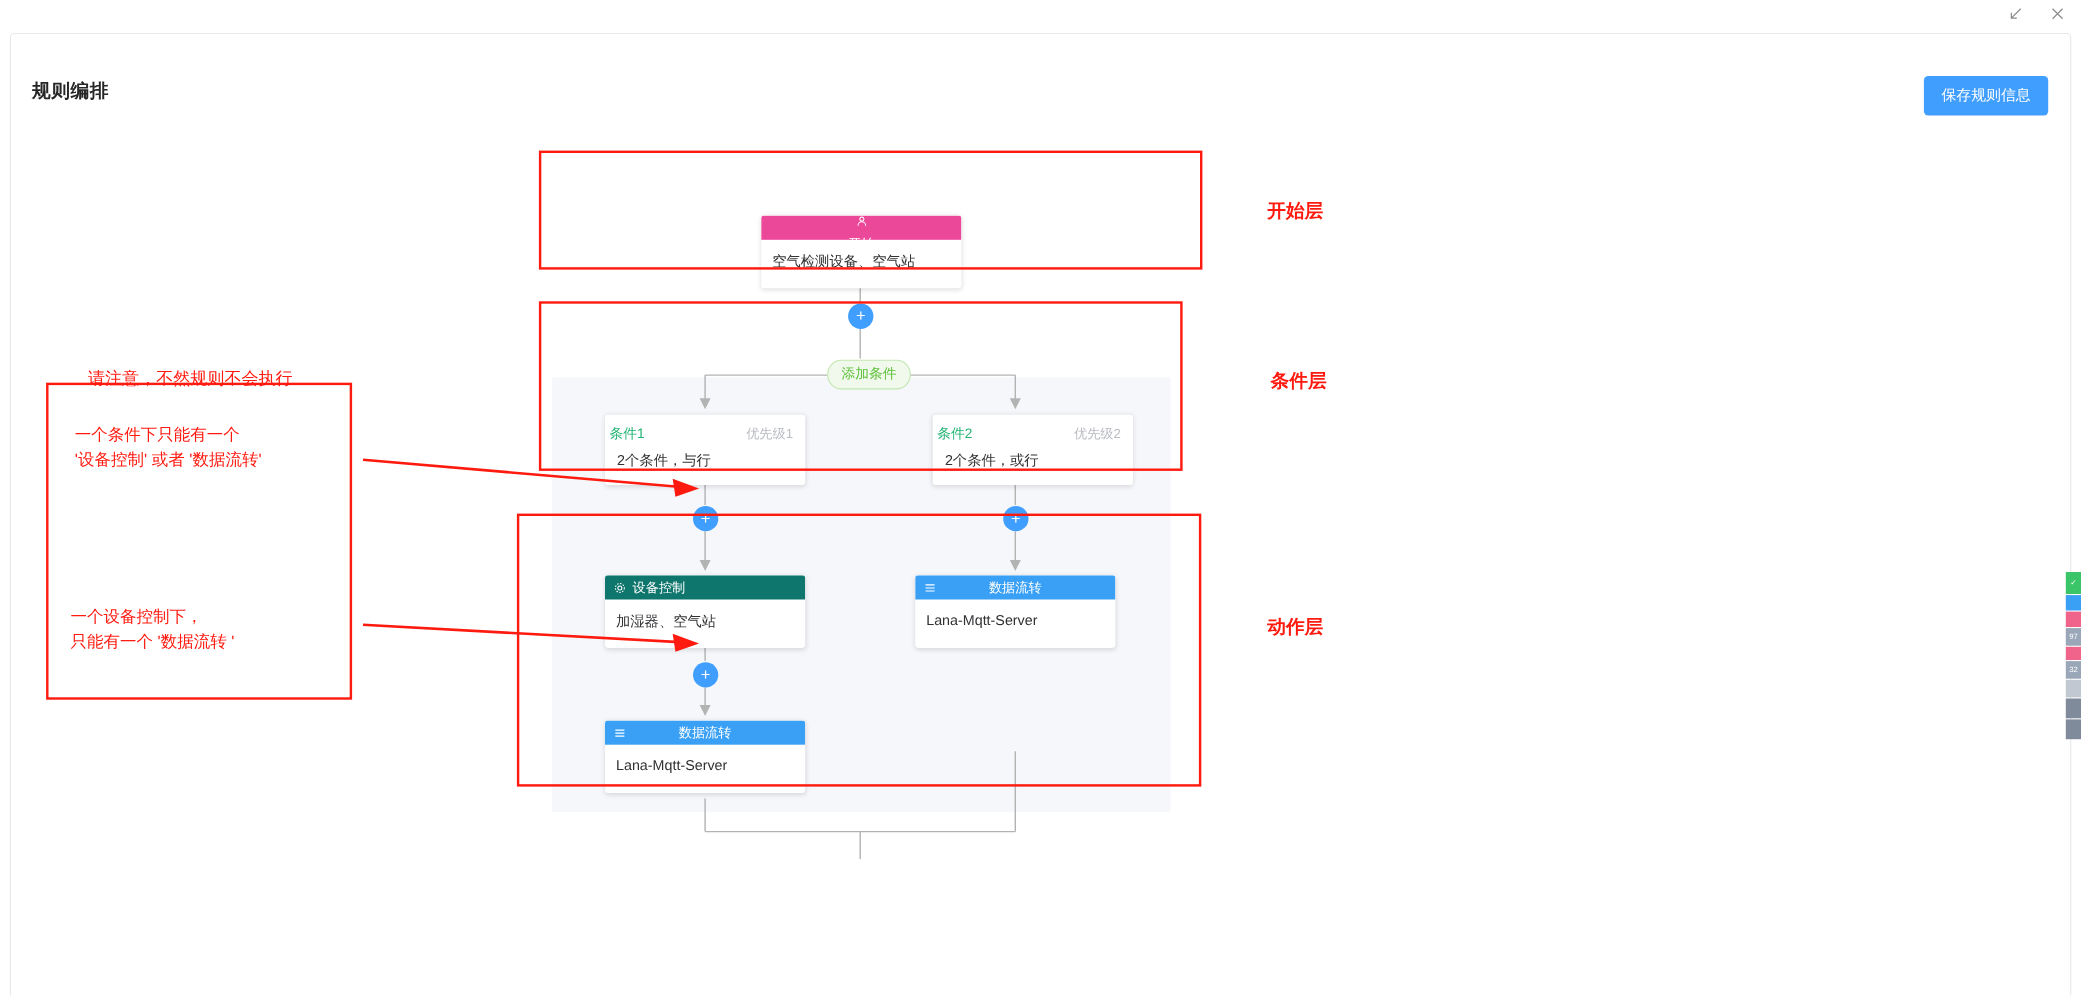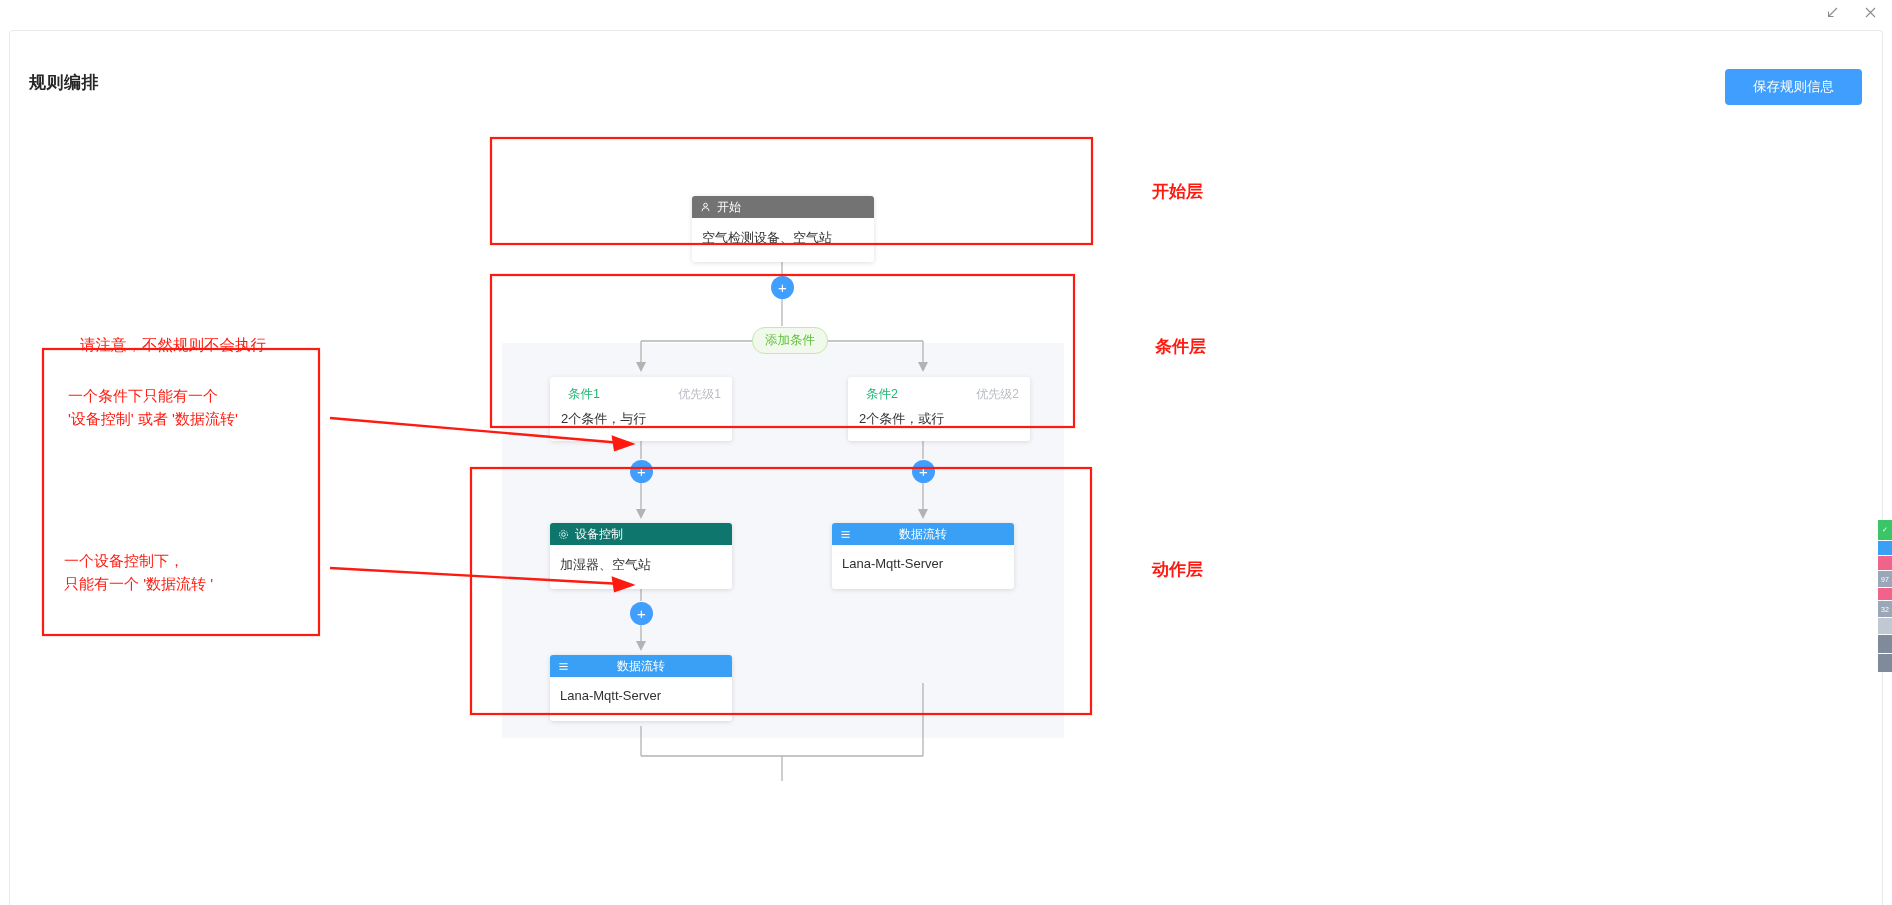--- a/index.html
+++ b/index.html
@@ -34,21 +34,21 @@
   .page-header {
     position: relative; height: 76px; padding: 0 22px;
   }
   .page-title {
     position: absolute; left: 19px; top: 40px;
     font-size: 17px; font-weight: bold; color: #262626; letter-spacing: .5px;
   }
   .save-btn {
     position: absolute; right: 20px; top: 38px;
     background: #409eff; color: #fff; border: none; border-radius: 4px;
-    font-size: 13.5px; padding: 9px 28px; cursor: pointer;
+    font-size: 13.5px; padding: 9px 16px; cursor: pointer;
     font-family: "Liberation Sans", sans-serif;
   }
 
   
   .canvas { position: absolute; left: 0; top: 90px; width: 1874px; height: 820px; }
 
   
   .lane-bg {
     position: absolute; left: 492px; top: 222px; width: 562px; height: 395px;
     background: #f5f7fa;
@@ -64,33 +64,33 @@
   .node-head {
     height: 22px; display: flex; align-items: center; gap: 6px;
     padding: 0 8px; color: #fff; font-size: 12px;
   }
   .node-head .nh-icon { display:flex; align-items:center; }
   .node-body {
     padding: 11px 10px 14px 10px; font-size: 13px; color: #303133;
     min-height: 44px;
   }
 
-  .head-start { background: #737373; }
+  .head-start { background: #ec4899; flex-direction: column; }
   .head-device { background: #0f766e; }
   .head-data { background: #3aa0f5; gap: 48px; }
 
   
   .cond {
     position: absolute; width: 182px; height: 64px;
     background: #fff; border-radius: 3px;
     box-shadow: 0 1px 5px rgba(0,0,0,0.12);
   }
   .cond-top {
     display: flex; justify-content: space-between; align-items: baseline;
-    padding: 9px 11px 0 18px;
+    padding: 9px 11px 0 4px;
   }
   .cond-name { color: #22b473; font-size: 12.5px; }
   .cond-prio { color: #b9bcc2; font-size: 12px; }
   .cond-body { padding: 7px 26px 0 11px; font-size: 13px; color: #303133; }
 
   
   .add-cond {
     position: absolute; background: #f0f9eb; border: 1px solid #c2e7b0;
     color: #5cc038; font-size: 12.5px; border-radius: 13px;
     padding: 4px 12px; cursor: pointer; white-space: nowrap;

